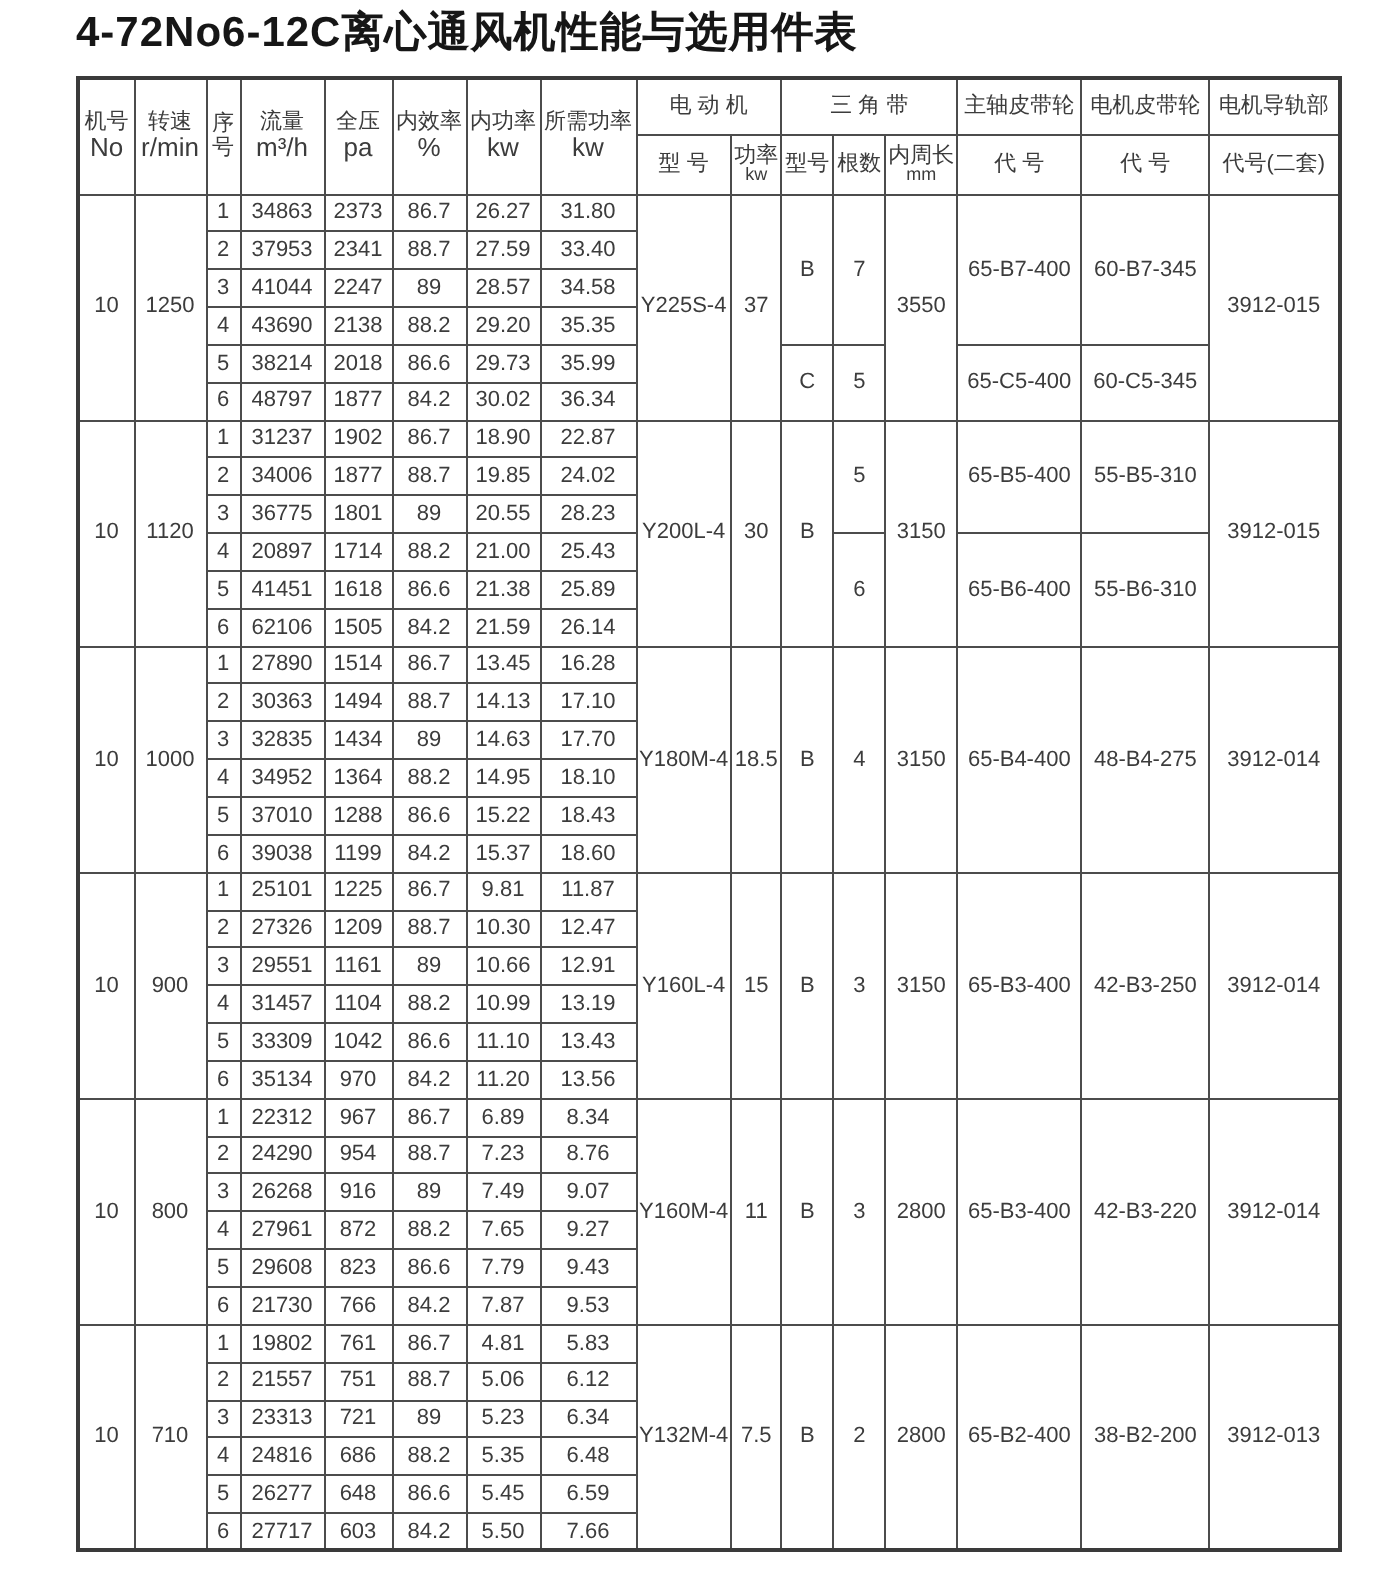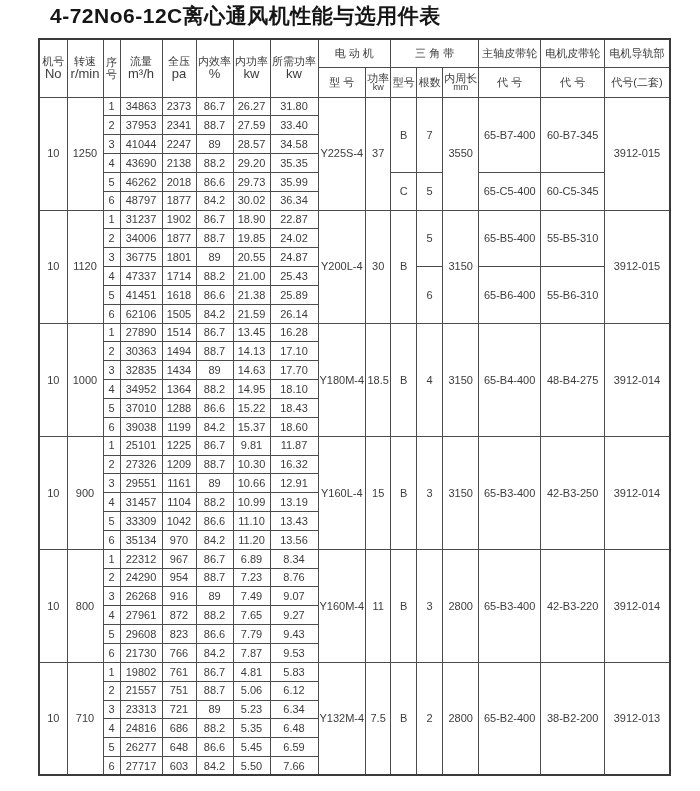--- a/index.html
+++ b/index.html
@@ -2,21 +2,21 @@
 <html><head>
 <meta charset="utf-8">
 <style>
   html,body{margin:0;padding:0;}
   body{
     width:700px;height:791px;background:#ffffff;position:relative;
     font-family:"Liberation Sans", sans-serif;
     -webkit-font-smoothing:antialiased;
   }
   .page-title{
-    position:absolute;left:50px;top:2px;
+    position:absolute;left:38px;top:2px;
     font-size:21px;font-weight:bold;color:#161616;letter-spacing:0.5px;
     white-space:nowrap;
   }
   table.spec{
     position:absolute;left:38px;top:38px;
     border-collapse:collapse;table-layout:fixed;
     border:2px solid #3a3a3a;
   }
   table.spec th, table.spec td{
     border:1px solid #4c4c4c;
@@ -124,21 +124,21 @@
       <tr>
         <td>4</td>
         <td>43690</td>
         <td>2138</td>
         <td>88.2</td>
         <td>29.20</td>
         <td>35.35</td>
       </tr>
       <tr>
         <td>5</td>
-        <td>46262</td>
+        <td>38214</td>
         <td>2018</td>
         <td>86.6</td>
         <td>29.73</td>
         <td>35.99</td>
         <td rowspan="2">C</td>
         <td rowspan="2">5</td>
         <td rowspan="2">65-C5-400</td>
         <td rowspan="2">60-C5-345</td>
       </tr>
       <tr>
@@ -174,25 +174,25 @@
         <td>88.7</td>
         <td>19.85</td>
         <td>24.02</td>
       </tr>
       <tr>
         <td>3</td>
         <td>36775</td>
         <td>1801</td>
         <td>89</td>
         <td>20.55</td>
-        <td>24.87</td>
-      </tr>
-      <tr>
-        <td>4</td>
-        <td>47337</td>
+        <td>28.23</td>
+      </tr>
+      <tr>
+        <td>4</td>
+        <td>20897</td>
         <td>1714</td>
         <td>88.2</td>
         <td>21.00</td>
         <td>25.43</td>
         <td rowspan="3">6</td>
         <td rowspan="3">65-B6-400</td>
         <td rowspan="3">55-B6-310</td>
       </tr>
       <tr>
         <td>5</td>
@@ -285,21 +285,21 @@
         <td rowspan="6">65-B3-400</td>
         <td rowspan="6">42-B3-250</td>
         <td rowspan="6">3912-014</td>
       </tr>
       <tr>
         <td>2</td>
         <td>27326</td>
         <td>1209</td>
         <td>88.7</td>
         <td>10.30</td>
-        <td>16.32</td>
+        <td>12.47</td>
       </tr>
       <tr>
         <td>3</td>
         <td>29551</td>
         <td>1161</td>
         <td>89</td>
         <td>10.66</td>
         <td>12.91</td>
       </tr>
       <tr>

